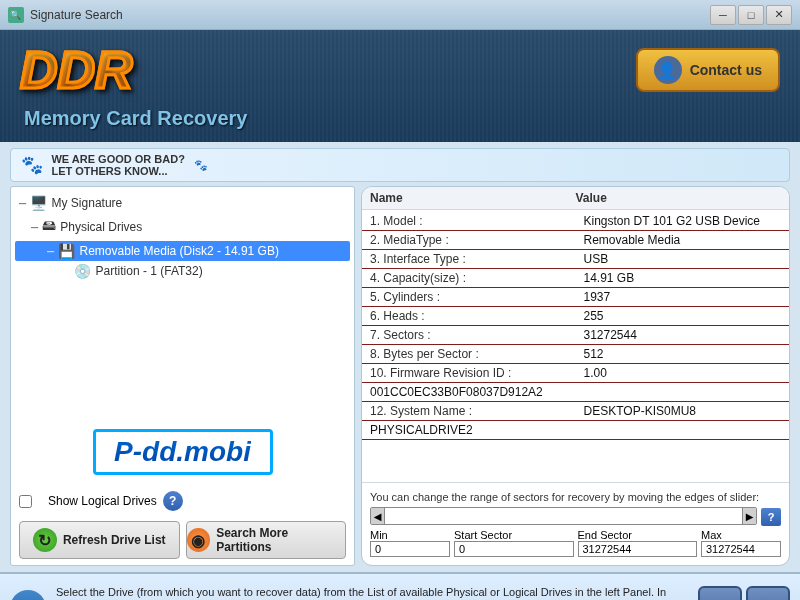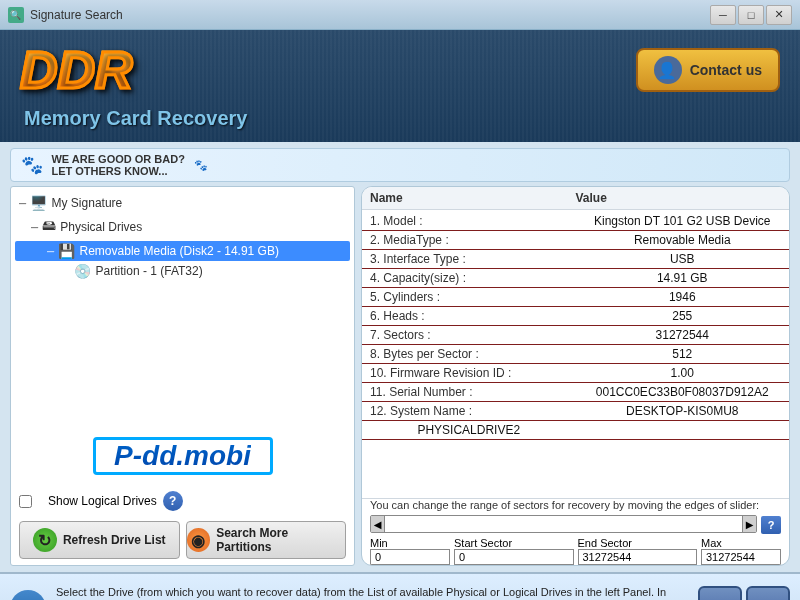--- a/index.html
+++ b/index.html
@@ -103,21 +103,21 @@
     .tree-item.indent3 { padding-left: 48px; }
     .tree-item.selected { background: #3c8cff; color: white; border-radius: 2px; }
     .tree-icon { font-size: 14px; }
 
     .logo-area {
       margin: 10px auto;
       background: white;
       border: 3px solid #00aaff;
       border-radius: 4px;
       width: 180px;
-      height: 38px;
+      height: 46px;
       display: flex; align-items: center; justify-content: center;
     }
     .logo-text {
       font-size: 28px; font-weight: 900;
       background: linear-gradient(to bottom, #0066cc, #0044aa);
       -webkit-background-clip: text;
       -webkit-text-fill-color: transparent;
       font-style: italic;
     }
 
@@ -160,24 +160,24 @@
     .table-body { flex: 1; overflow-y: auto; padding: 2px 0; }
     .table-row {
       display: grid;
       grid-template-columns: 1fr 1fr;
       padding: 2px 8px;
       font-size: 12px;
       border-bottom: 1px solid #7f1d1d;
       gap: 16px;
     }
     .prop-name { color: #333; }
-    .prop-val { color: #111; text-align: center; }
-
-    
-    .slider-section { padding: 0 8px; border-top: 1px solid #d0d8e0; }
+    .prop-val { color: #111; }
+
+    
+    .slider-section { padding: 8px 8px; border-top: 1px solid #d0d8e0; }
     .slider-label { font-size: 11px; color: #333; margin-bottom: 4px; }
     .slider-track {
       height: 18px;
       background: white;
       border: 1px solid #888;
       border-radius: 2px;
       display: flex; align-items: center;
       position: relative;
       margin-bottom: 2px;
     }
@@ -309,40 +309,39 @@
           <div class="table-row">
             <span class="prop-name">3. Interface Type :</span>
             <span class="prop-val">USB</span>
           </div>
           <div class="table-row">
             <span class="prop-name">4. Capacity(size) :</span>
             <span class="prop-val">14.91 GB</span>
           </div>
           <div class="table-row">
             <span class="prop-name">5. Cylinders :</span>
-            <span class="prop-val">1946</span>
+            <span class="prop-val">1937</span>
           </div>
           <div class="table-row">
             <span class="prop-name">6. Heads :</span>
             <span class="prop-val">255</span>
           </div>
           <div class="table-row">
             <span class="prop-name">7. Sectors :</span>
             <span class="prop-val">31272544</span>
           </div>
           <div class="table-row">
             <span class="prop-name">8. Bytes per Sector :</span>
             <span class="prop-val">512</span>
           </div>
           <div class="table-row">
             <span class="prop-name">10. Firmware Revision ID :</span>
             <span class="prop-val">1.00</span>
           </div>
           <div class="table-row">
-            <span class="prop-name">11. Serial Number :</span>
             <span class="prop-val">001CC0EC33B0F08037D912A2</span>
           </div>
           <div class="table-row">
             <span class="prop-name">12. System Name :</span>
             <span class="prop-val">DESKTOP-KIS0MU8</span>
           </div>
           <div class="table-row">
             <span class="prop-val">PHYSICALDRIVE2</span>
           </div>
         </div>

